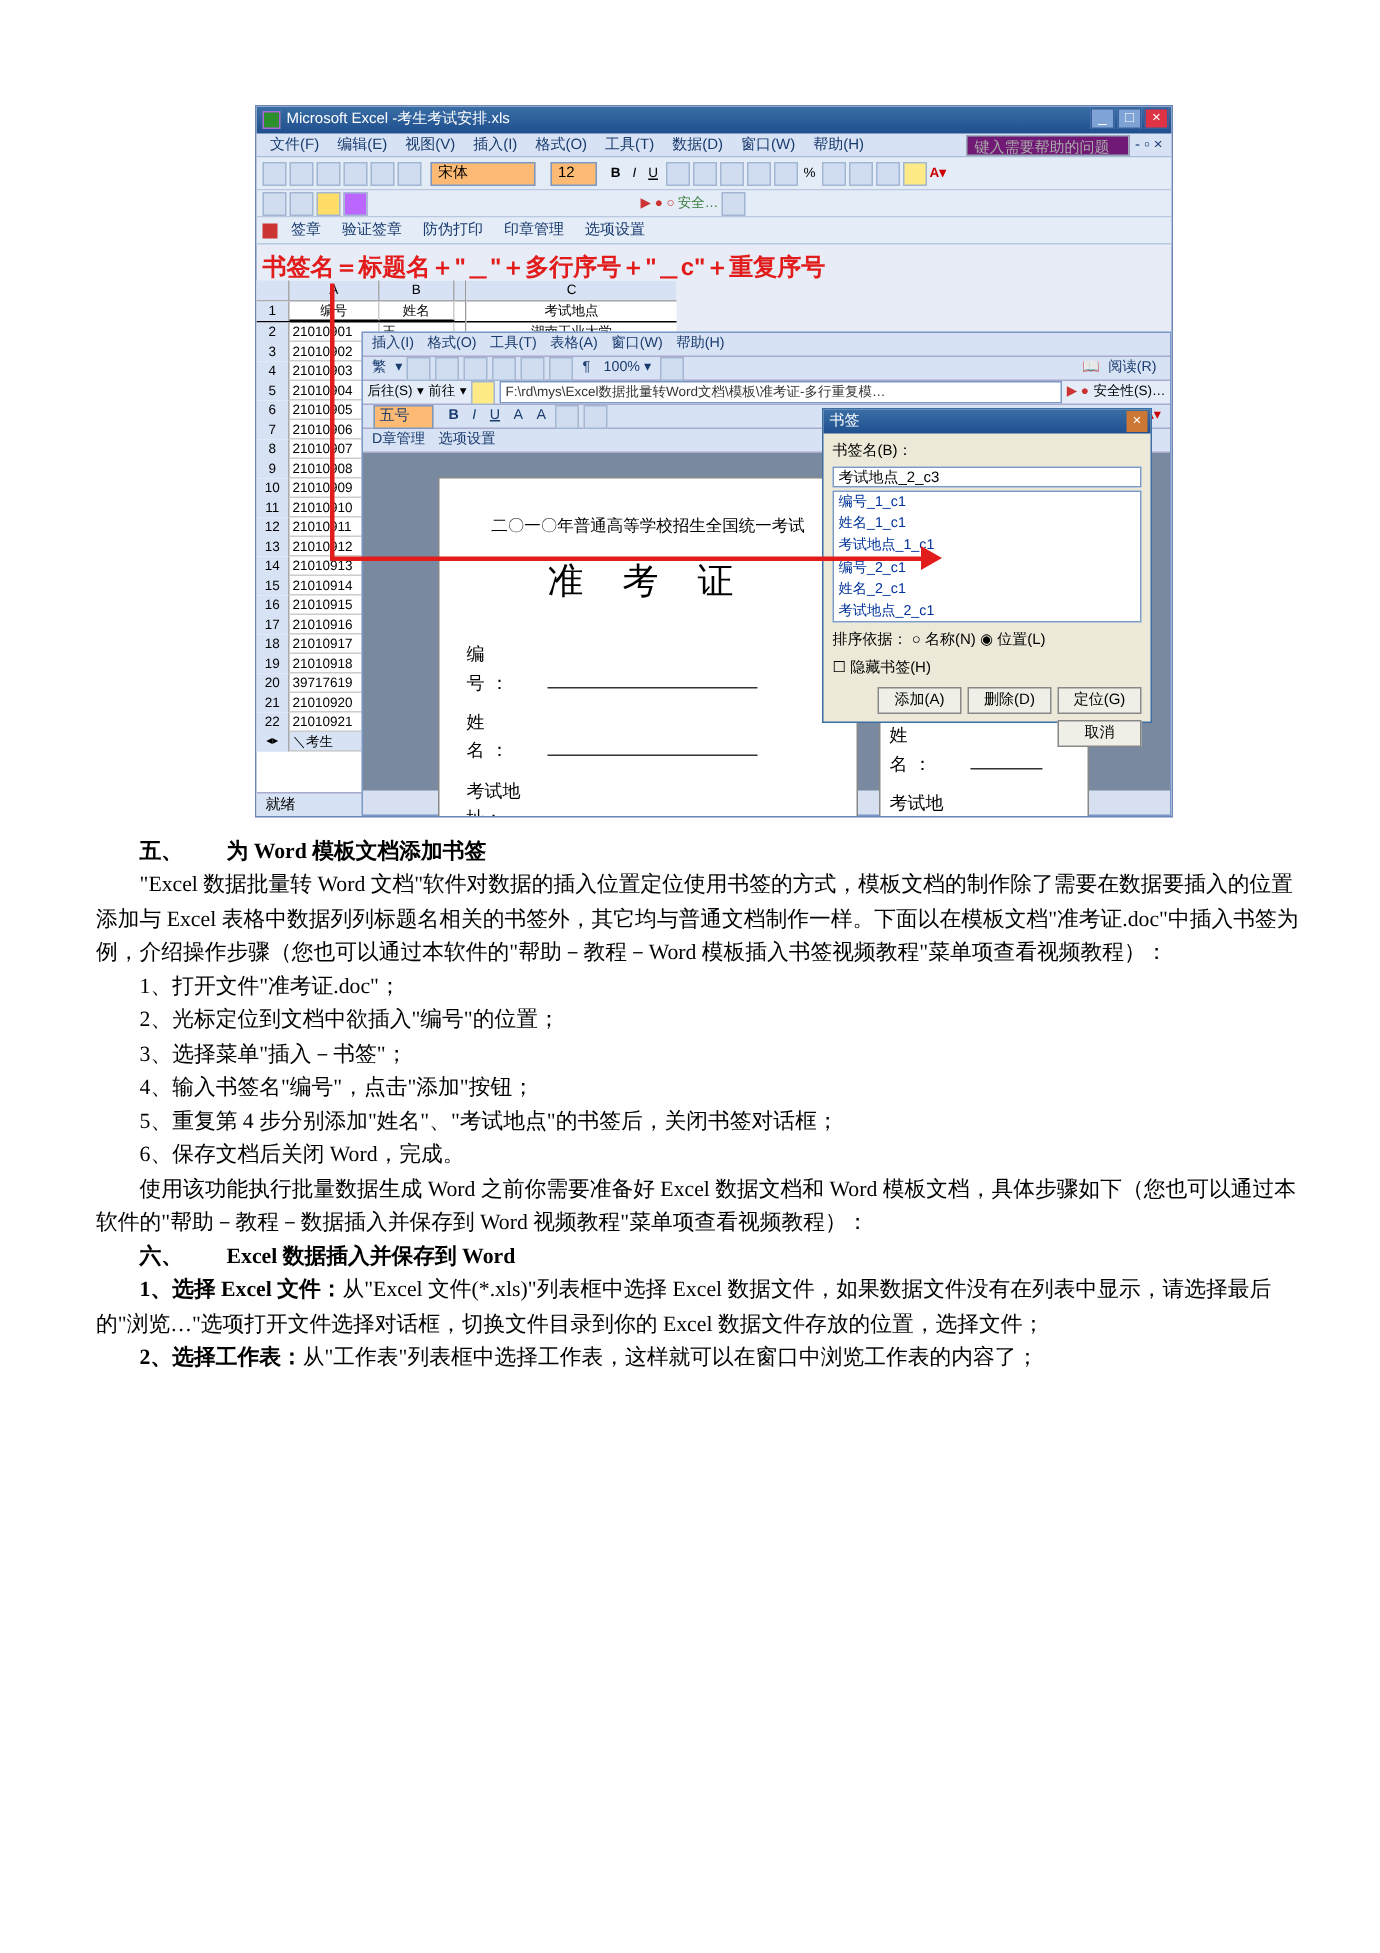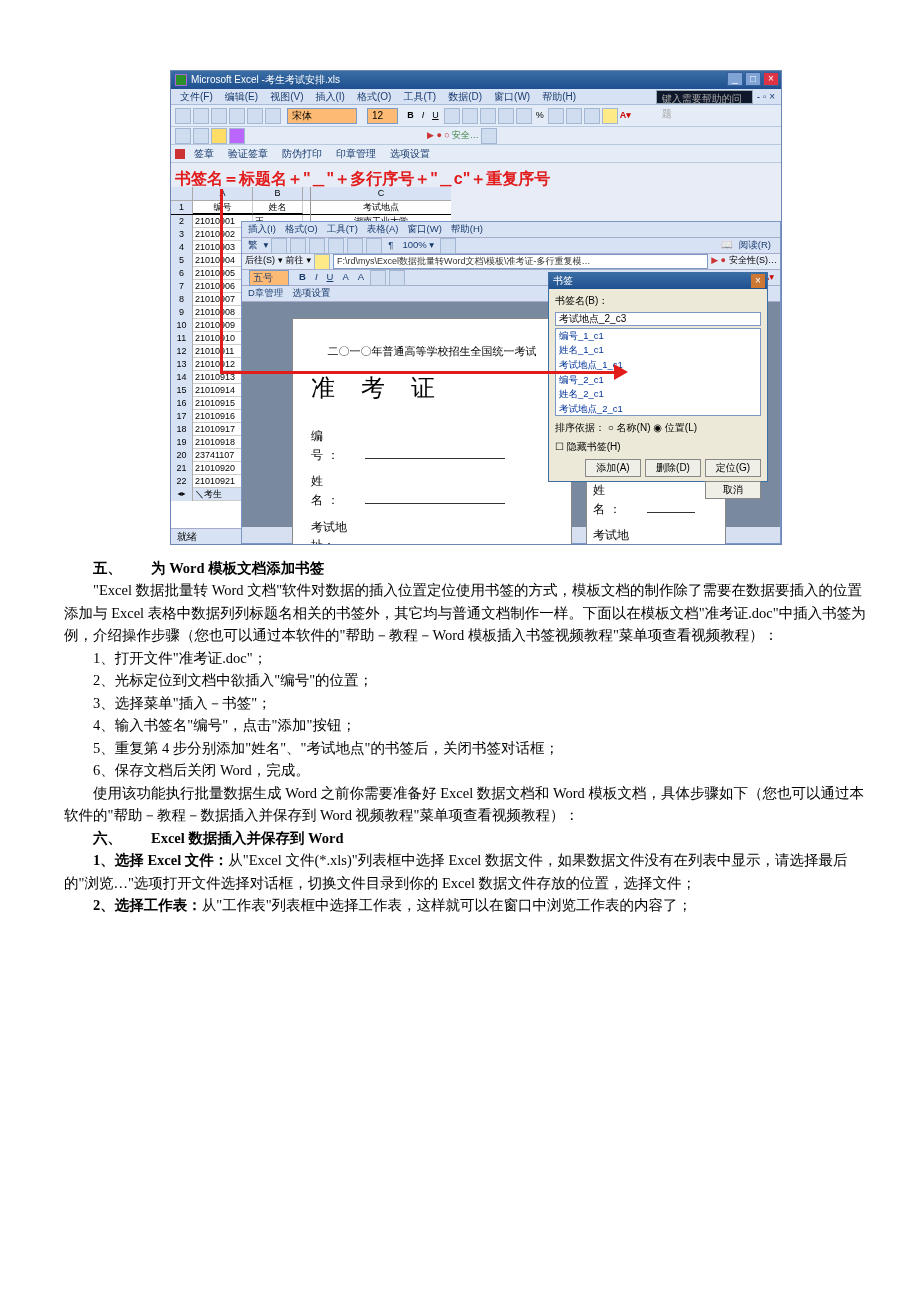--- a/index.html
+++ b/index.html
@@ -37,21 +37,21 @@
     .titlebar .icon { width: 12px; height: 12px; background: #2b8f2b; margin-right: 4px; border: 1px solid #a6d; }
     .win-ctrl { position: absolute; right: 2px; top: 1px; display: flex; gap: 2px;}
     .win-ctrl span { width: 16px; height: 14px; background: #7fa3d4; color: #fff; display: inline-flex; align-items: center; justify-content: center; font-size: 10px; border: 1px solid #365f9c;}
     .menubar {
       height: 16px; background: #d7e3f4; display: flex; gap: 2px; align-items: center; padding: 0 4px;
       font-size: 10px; color: #1a3b6e;
       border-bottom: 1px solid #a8bcd9;
     }
     .menubar span { padding: 0 5px; }
     .help-input {
-      margin-left: auto; background: #0f172a; border: 1px solid #9ab; width: 97px; height: 14px;
+      margin-left: auto; background: #701a75; border: 1px solid #9ab; width: 109px; height: 14px;
       font-size: 10px; color: #aaa; padding: 0 3px;
     }
     .toolbar {
       height: 22px; background: #e3ecf7; border-bottom: 1px solid #b8c8de;
       display: flex; align-items: center; padding: 0 4px; gap: 2px;
       font-size: 9px;
     }
     .tb-ico { width: 16px; height: 16px; background: #d0dcf0; border: 1px solid #a3b7d3; }
     .font-combo { display: inline-block; background:#fdba74; border:1px solid #7a9ac5; padding: 0 14px 0 4px; height: 16px; line-height: 14px; margin: 0 4px; font-size: 10px; min-width: 70px;}
     .toolbar2 { height: 18px; background:#e3ecf7; border-bottom:1px solid #b8c8de; display:flex; align-items:center; padding: 0 4px; gap: 4px; font-size:10px; color:#1a3b6e;}
@@ -80,21 +80,21 @@
     }
     .ma-toolbar { height: 16px; background:#d7e3f4; border-bottom:1px solid #aac; display:flex; align-items:center; gap:3px; padding:0 3px; font-size:9.5px; color:#1a3b6e;}
     .ma-toolbar span{ padding:0 3px;}
     .addr-row{ height:16px; display:flex; background:#e3ecf7; border-bottom:1px solid #aac; padding:0 3px; font-size:9px; gap:3px;}
     .addr-row .path{ flex:1; background:#fff; border:1px solid #7a9ac5; padding:0 3px; color:#333; white-space:nowrap; overflow:hidden;}
     .ruler{ height:14px; background:#eef3fa; border-bottom:1px solid #bbb; position:relative; font-size:8px;}
     .doc-area{ position:absolute; left:0; right:0; top:80px; bottom:16px; background:#7989a0; display:flex; gap:14px; padding: 16px 10px 8px 50px;}
     .word-page{ background:#fff; border:1px solid #888; width:280px; height:240px; padding: 24px 18px 8px; font-family:"SimSun",serif; position:relative;}
     .word-page.right{ width: 140px; padding: 24px 6px 6px;}
     .word-title{ text-align:center; font-size:11px; margin-bottom:8px;}
-    .word-big{ text-align:left; font-size:24px; letter-spacing:10px; font-family:"KaiTi","SimSun",serif; margin: 10px 0 20px;}
+    .word-big{ text-align:center; font-size:24px; letter-spacing:10px; font-family:"KaiTi","SimSun",serif; margin: 10px 0 20px;}
     .word-field{ font-size:12px; margin: 8px 0;}
     .word-field .lbl{ display:inline-block; width: 54px; letter-spacing: 4px;}
     .word-field .line{ display:inline-block; border-bottom:1px solid #333; width: 140px; height: 11px;}
     .bookmark-dlg{
       position:absolute; right:12px; top: 50px;
       width: 220px; height: 210px;
       background: #ece9d8; border: 1px solid #3a6ea5;
       z-index: 30;
       font-size: 10px;
     }
@@ -304,21 +304,21 @@
           <div class="cell cA">21010917</div>
           <div class="cell cB"></div>
         </div>
       <div class="sheet-row">
           <div class="row-hdr">19</div>
           <div class="cell cA">21010918</div>
           <div class="cell cB"></div>
         </div>
       <div class="sheet-row">
           <div class="row-hdr">20</div>
-          <div class="cell cA">23741107</div>
+          <div class="cell cA">39717619</div>
           <div class="cell cB"></div>
         </div>
       <div class="sheet-row">
           <div class="row-hdr">21</div>
           <div class="cell cA">21010920</div>
           <div class="cell cB"></div>
         </div>
       <div class="sheet-row">
           <div class="row-hdr">22</div>
           <div class="cell cA">21010921</div>

